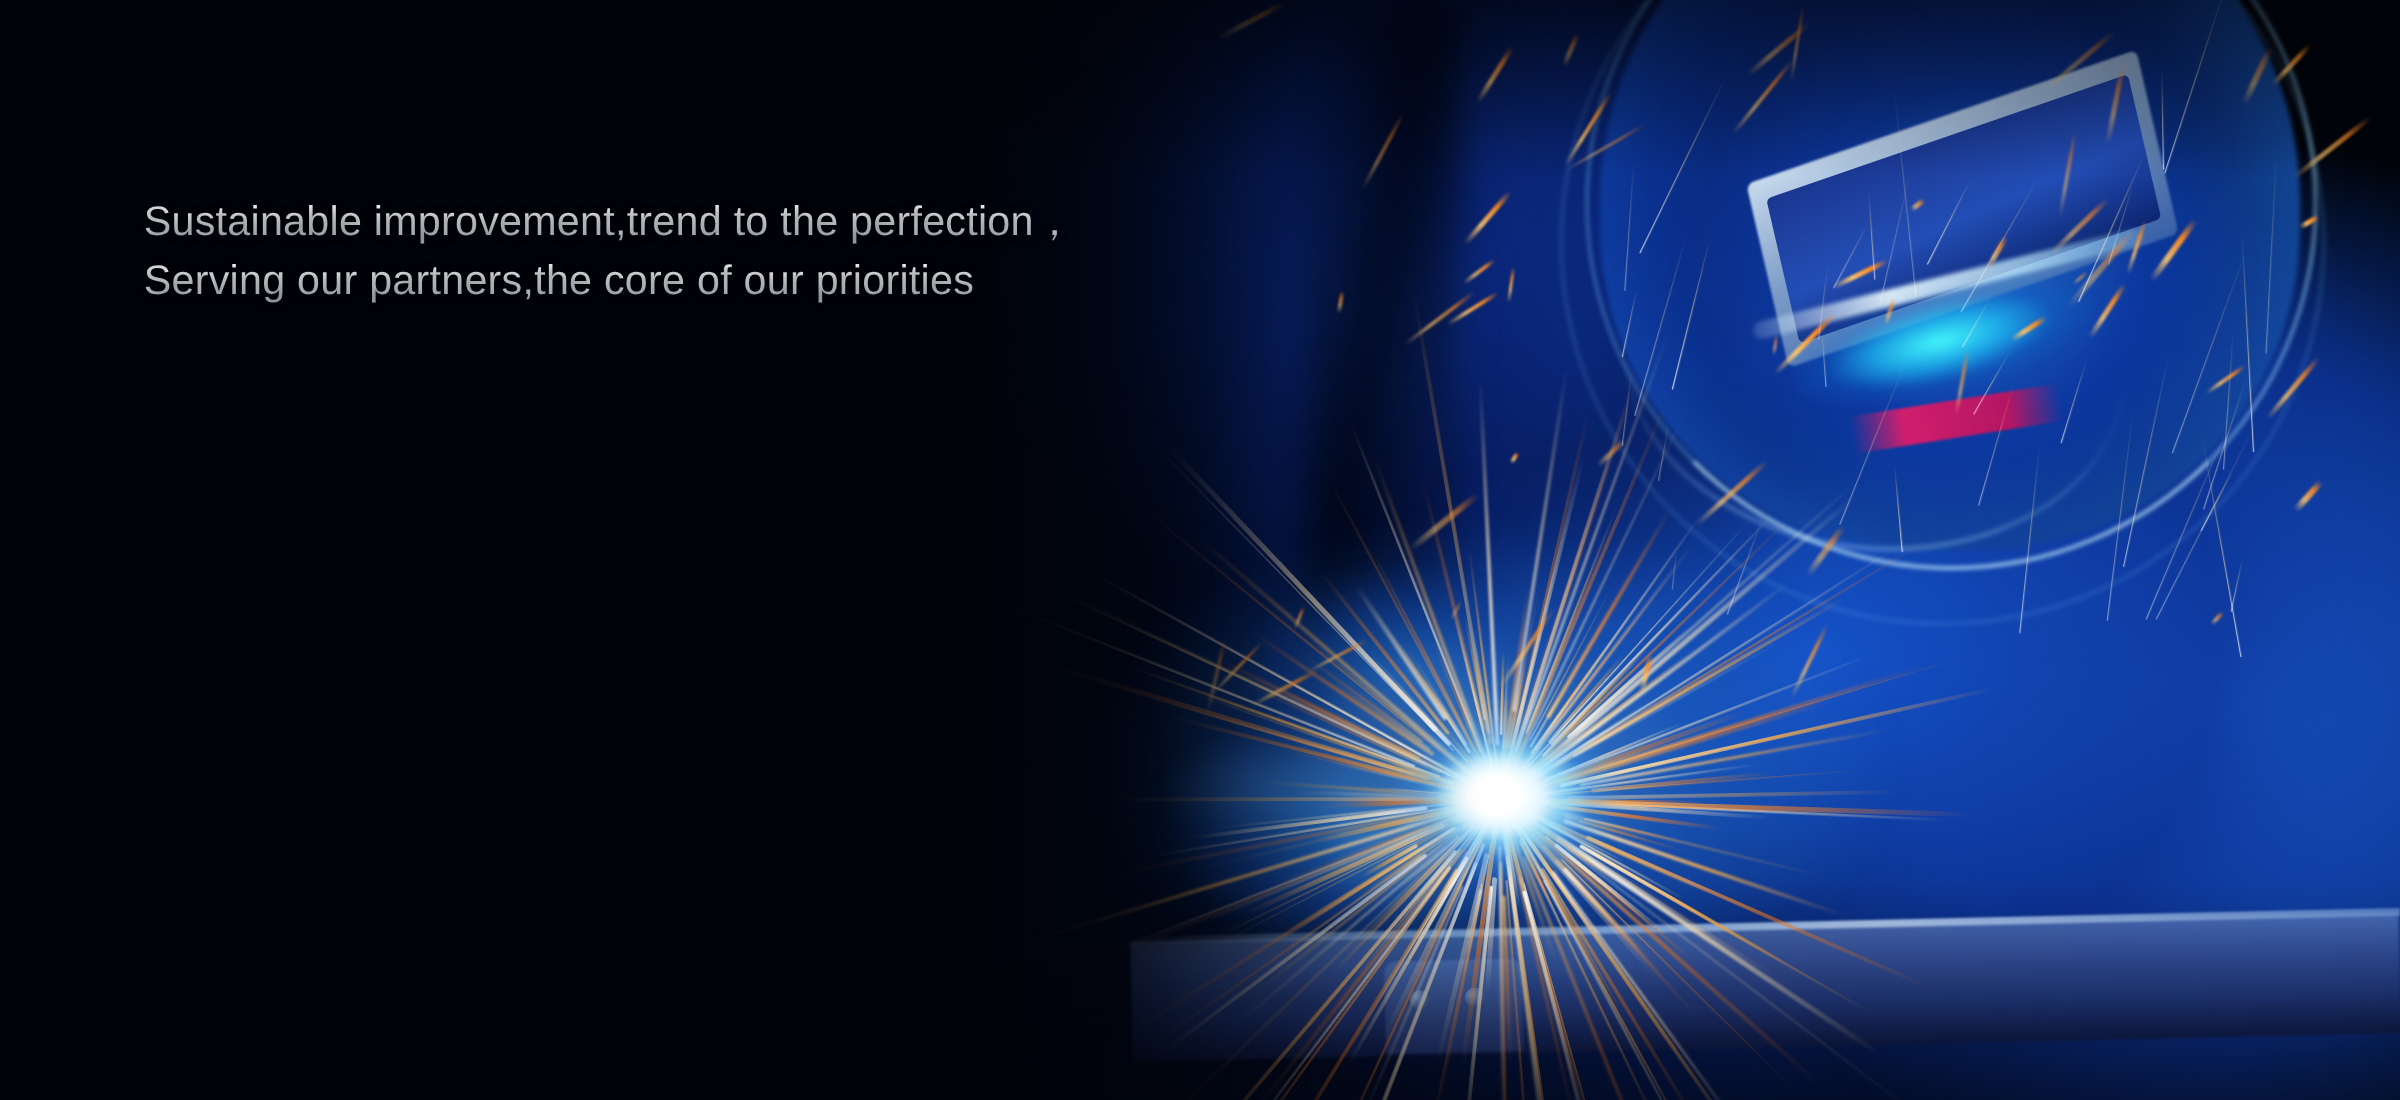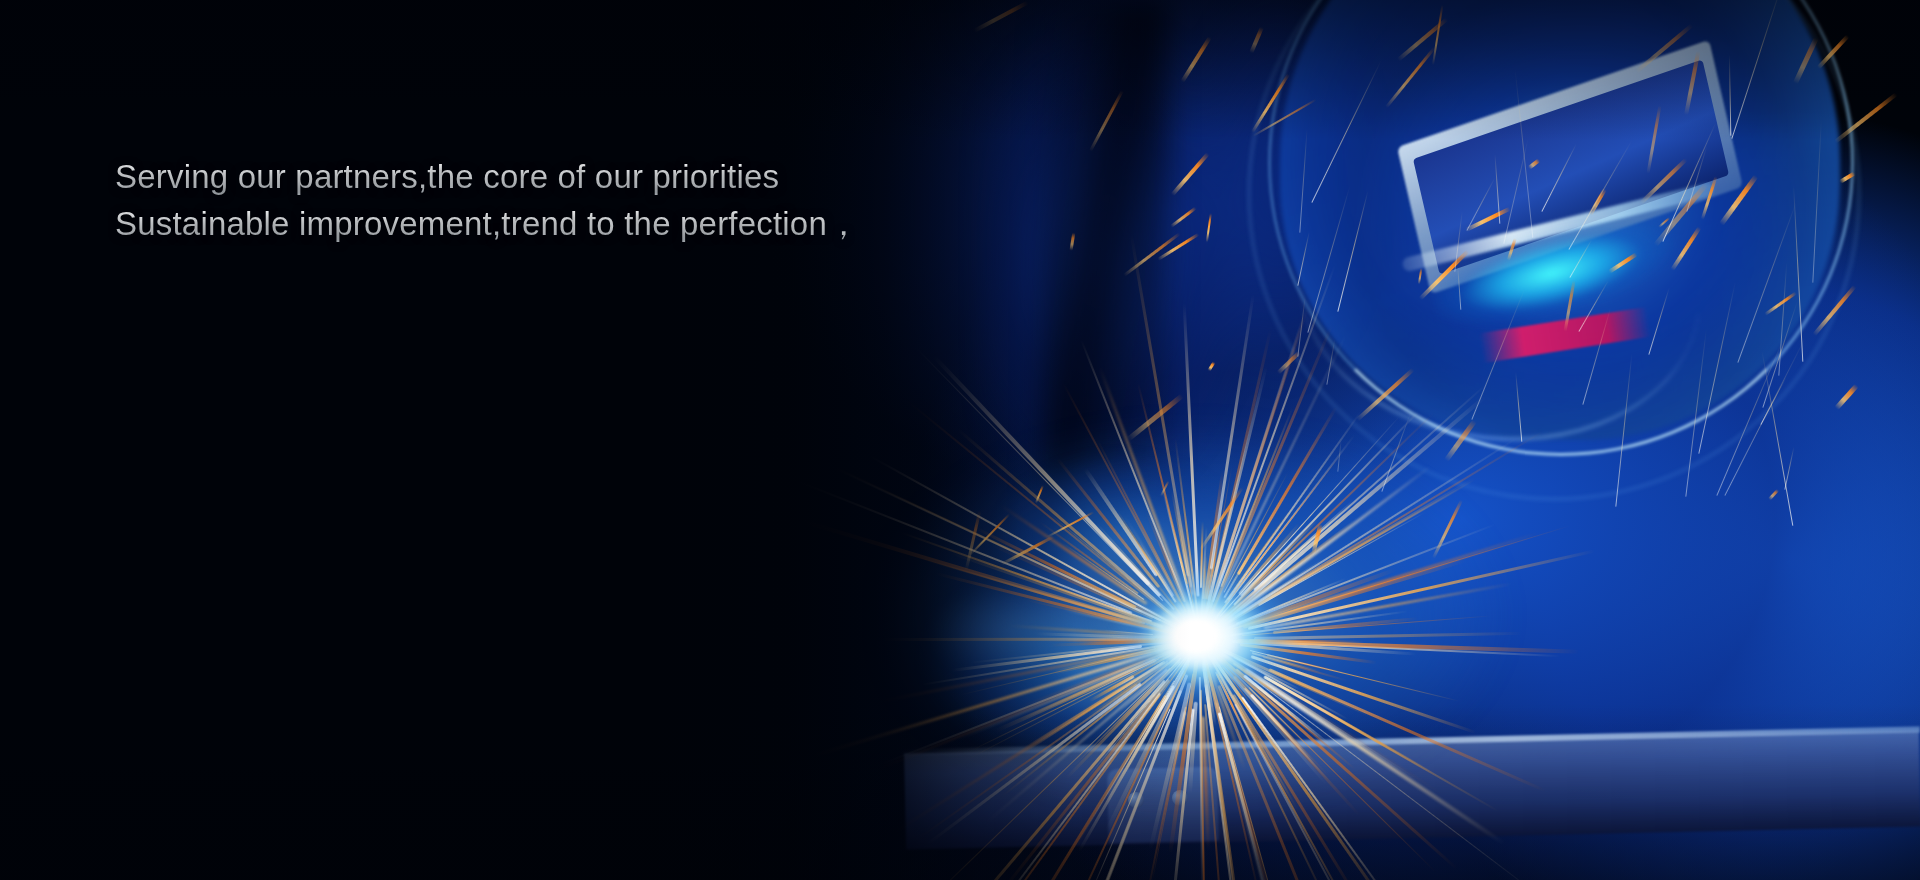--- a/index.html
+++ b/index.html
@@ -584,18 +584,18 @@
     <div class="ph-arc-core2"></div>
 
     <div class="ph-leftfade"></div>
     <div class="ph-vignette"></div>
   </div>
 
   <div class="copy">
     <div class="headline">
     </div>
     <div class="sub">
+      <div class="sub-line">Sustainable improvement,trend to the perfection，</div>
       <div class="sub-line">Serving our partners,the core of our priorities</div>
-      <div class="sub-line">Sustainable improvement,trend to the perfection，</div>
     </div>
   </div>
 
 </div>
 
 </body></html>

